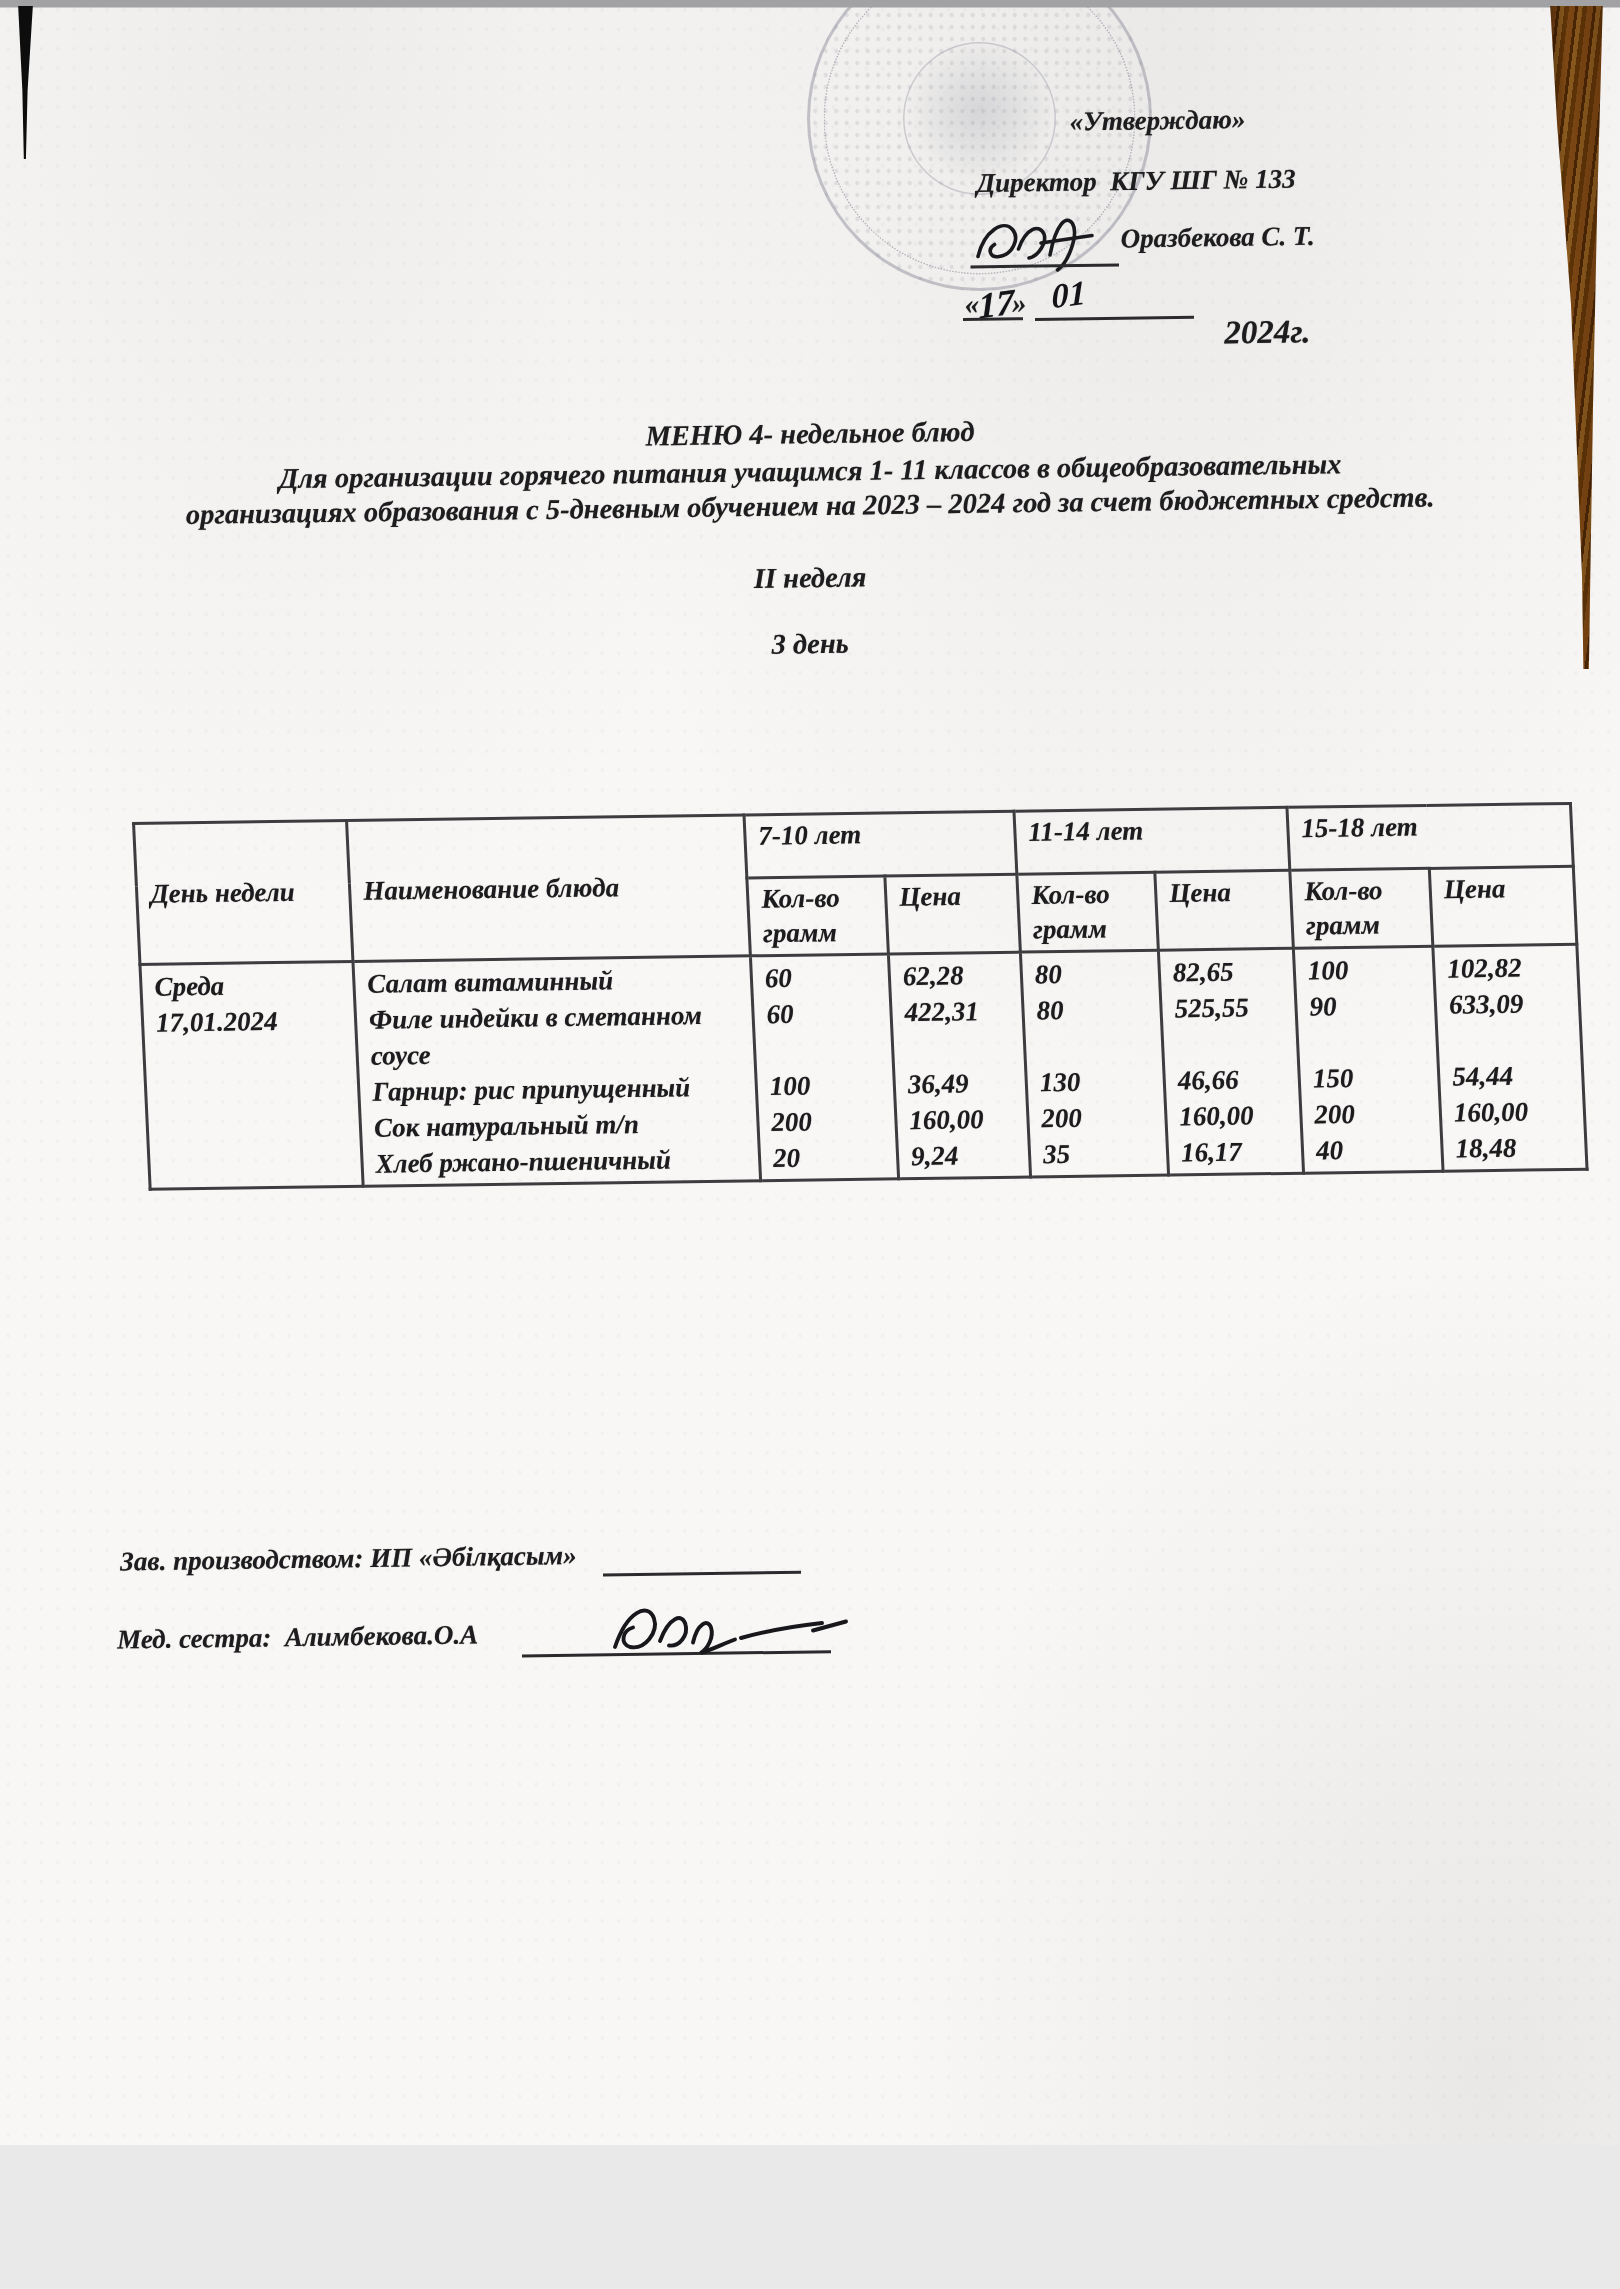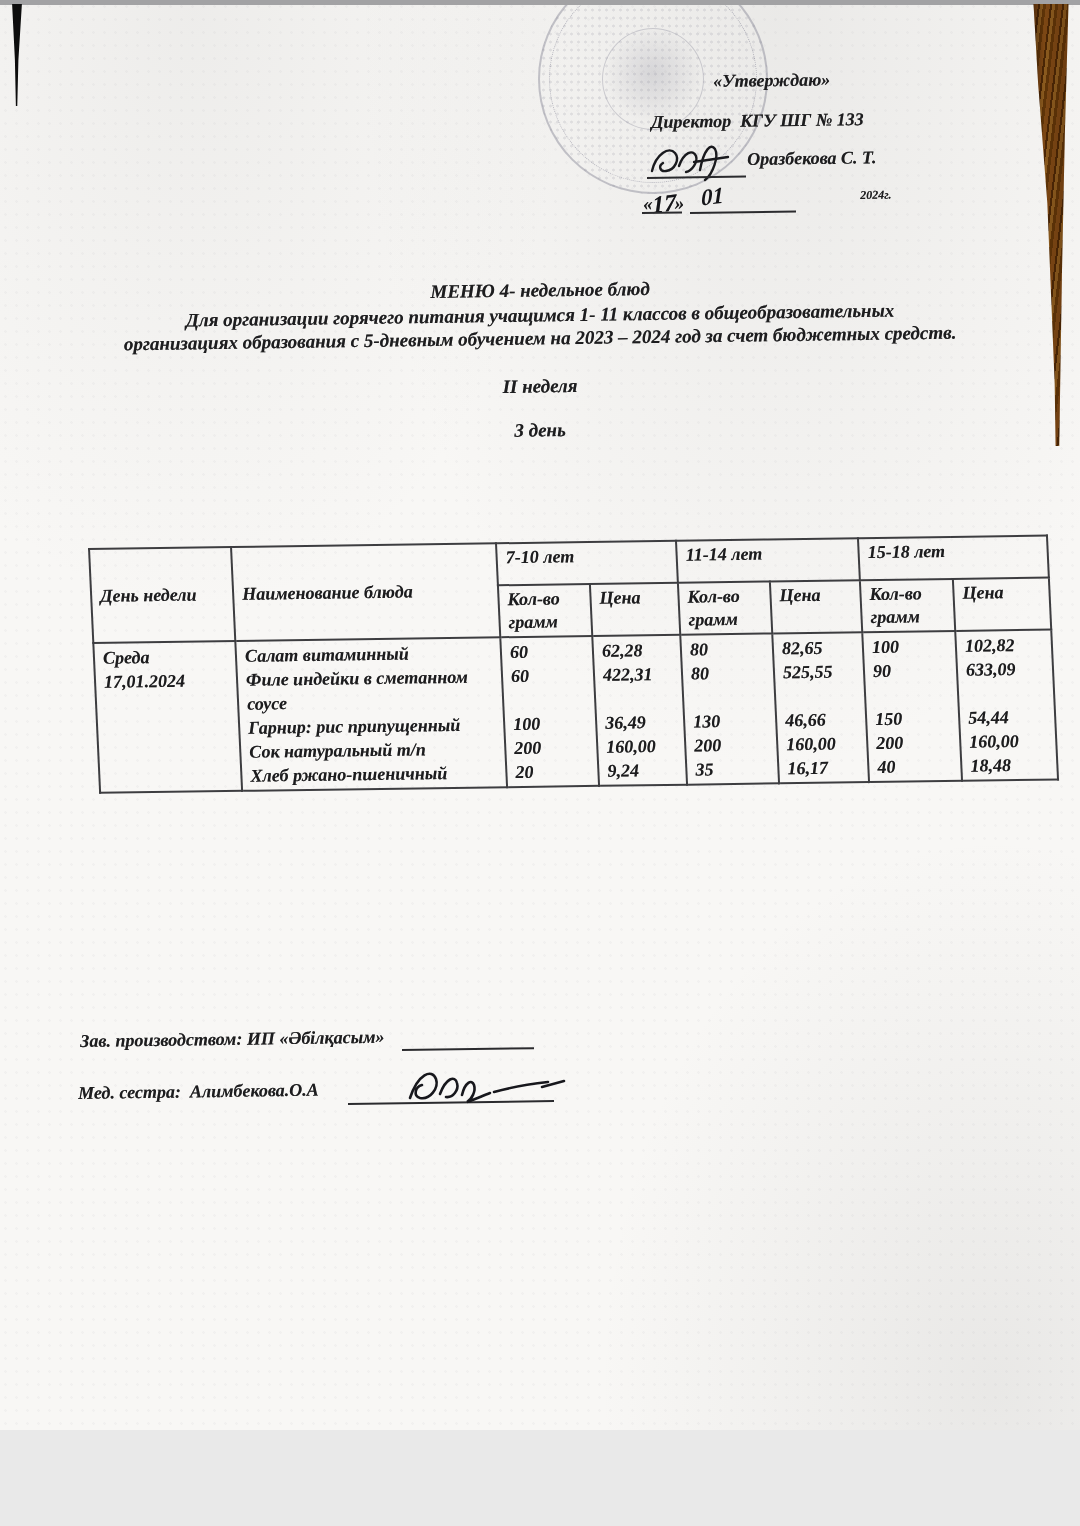--- a/index.html
+++ b/index.html
@@ -42,21 +42,21 @@
   
   .approve{left:713px; top:71px; font-size:18px;}
   .director{left:651px; top:112px; font-size:18px;}
   .signatory{left:747px; top:149px; font-size:18px;}
   .uline{position:absolute; height:0; border-bottom:2.2px solid #2b2b2e;}
   .hand{font-family:"Liberation Serif",serif; font-style:italic; font-weight:700; color:#141418;
         display:inline-block; transform:rotate(-7deg) skewX(-6deg);}
   .dquote{left:643px; top:189px; font-size:19px;}
   .dquote .hand{font-size:24px; margin:0 -1px; position:relative; top:2px;}
   .dmonth{left:701px; top:184px; font-size:23px;}
-  .dyear{left:816px; top:188px; font-size:12px;margin-left:44px;}
+  .dyear{left:816px; top:209px; font-size:22px;}
   svg.sig{position:absolute; overflow:visible;}
 
   
   .title-line{left:0; width:1080px; text-align:center; font-size:19px;}
 
   
   .menu-wrap{left:88px; top:548px; transform:rotate(-0.8deg) skewX(1.8deg); transform-origin:left top;}
   table.menu{border-collapse:collapse; width:960px; table-layout:fixed;}
   .menu th,.menu td{border:2.4px solid #3d3d40; vertical-align:top; text-align:left;
     font:italic 700 18px/1.25 "Liberation Serif",serif; color:#1c1c1e;

